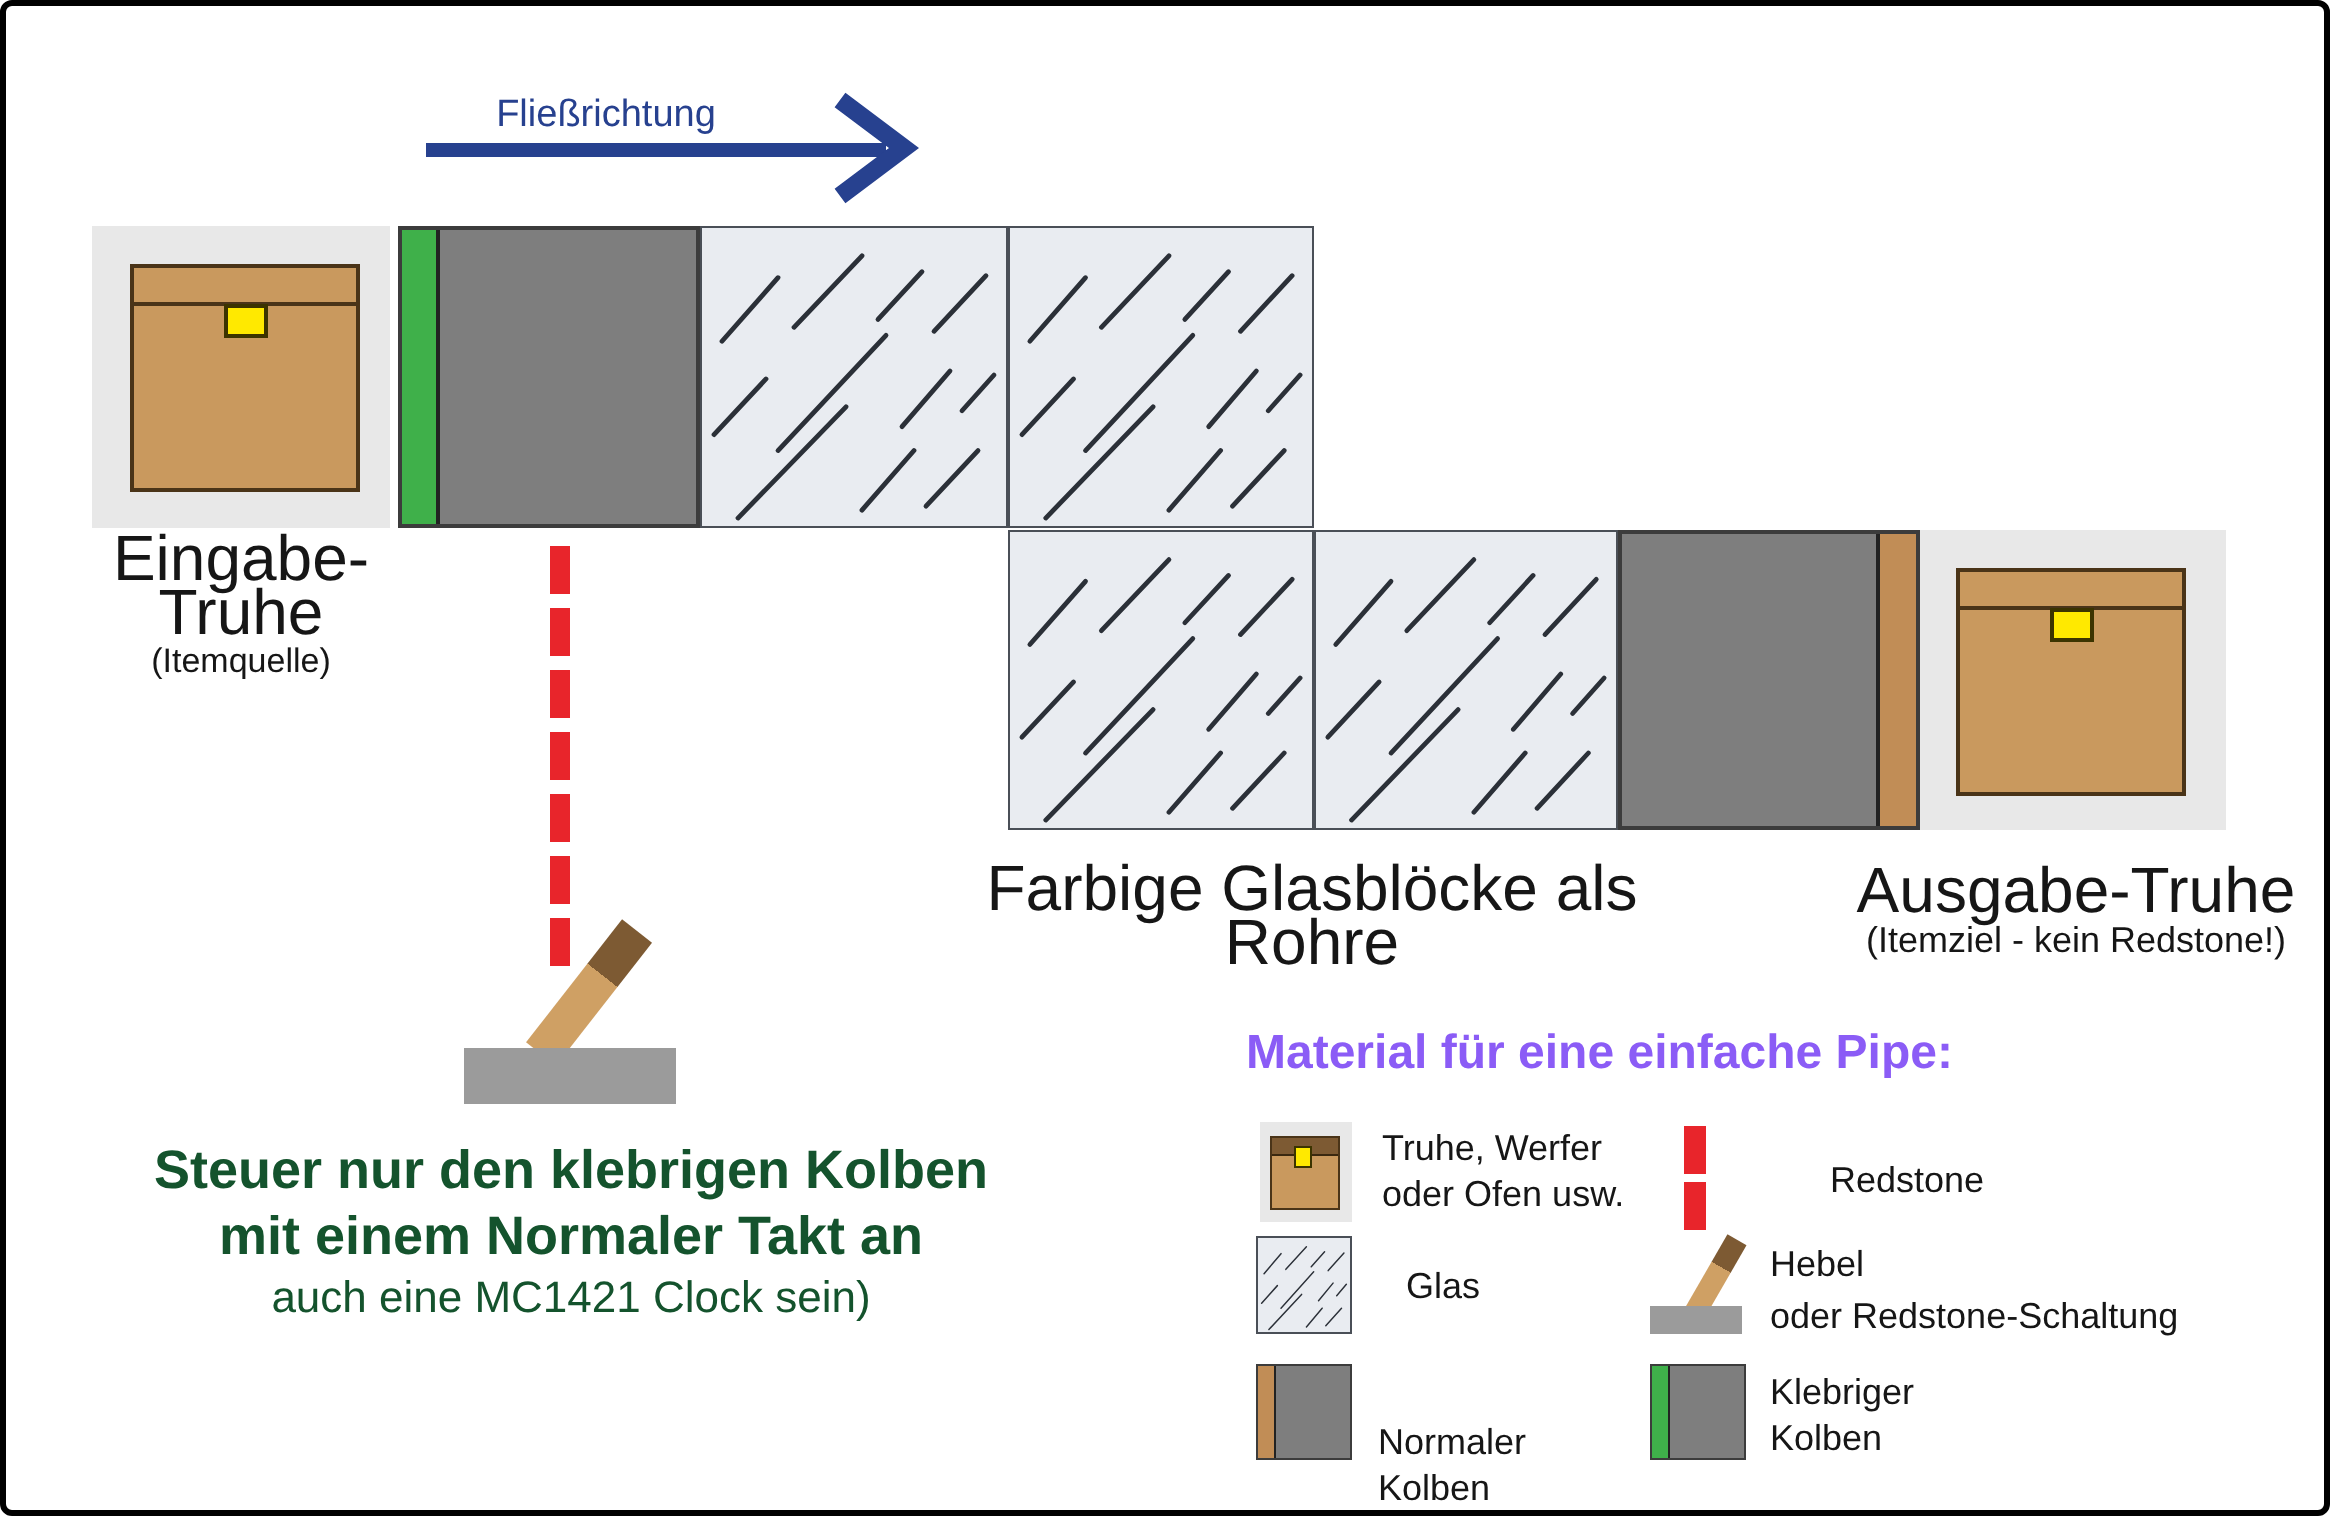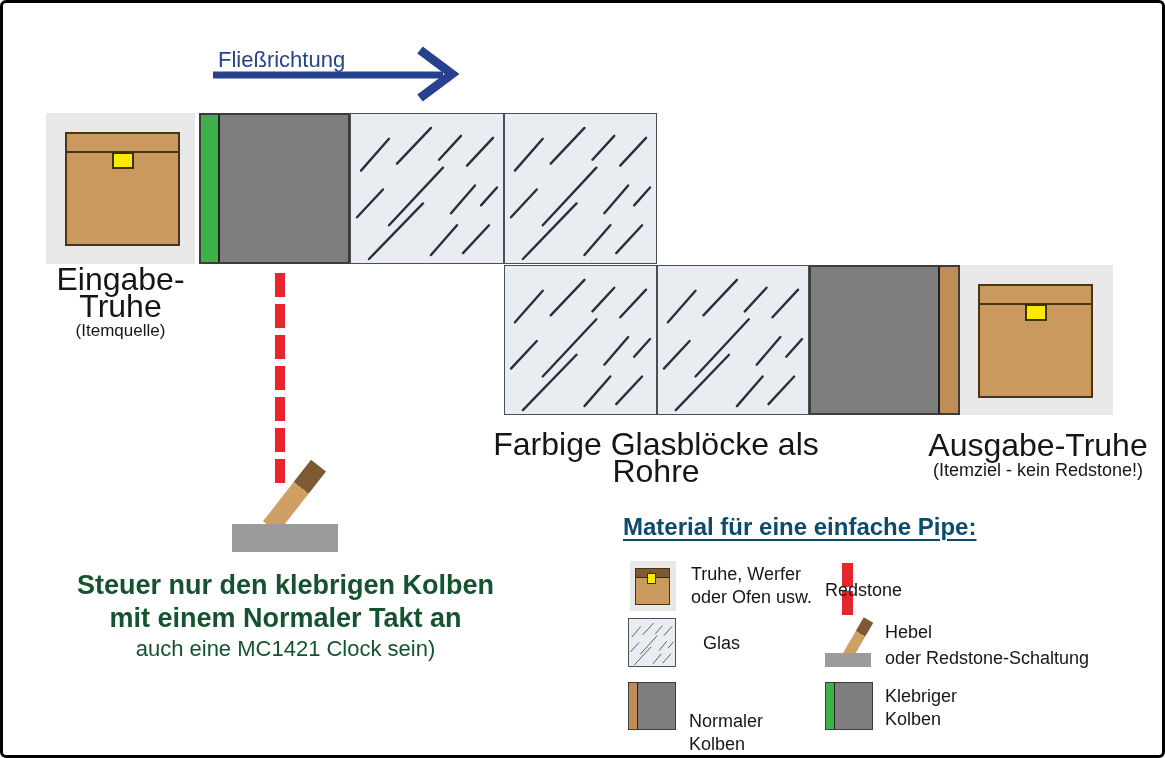--- a/index.html
+++ b/index.html
@@ -16,25 +16,25 @@
   .glass{position:absolute;background:var(--glass_bg);border:1px solid #4a4f57;box-sizing:border-box;}
   .glass svg{display:block;width:100%;height:100%;}
   .redstone-line{position:absolute;background:repeating-linear-gradient(to bottom,var(--red) 0 24px,transparent 24px 31px);}
   .redstone-legend{position:absolute;background:repeating-linear-gradient(to bottom,var(--red) 0 24px,transparent 24px 28px);}
   .lever-base{position:absolute;background:var(--lever_gray);}
   .lever-stick{position:absolute;transform-origin:50% 100%;background:linear-gradient(to bottom,var(--tan_dark) 0 36%,var(--stick_tan) 36% 100%);}
   .lbl{position:absolute;color:#161616;text-align:center;}
   .lbl .big{font-size:32px;line-height:27px;display:block;}
   .lbl .small{font-size:17px;line-height:21px;display:block;}
   .lbl .small2{font-size:18px;line-height:22px;display:block;white-space:nowrap;}
-  .flow-label{position:absolute;color:var(--blue);font-size:22px;text-align:left;}
+  .flow-label{position:absolute;color:var(--blue);font-size:19px;text-align:center;}
   .note{position:absolute;text-align:center;color:#14532d;}
   .note .b{display:block;font-weight:bold;font-size:27px;line-height:33px;}
   .note .r{display:block;font-size:22px;line-height:27px;}
-  .legend-title{position:absolute;font-weight:bold;font-size:24px;color:#0c4a6e;text-decoration:underline;text-decoration-thickness:2px;text-underline-offset:4px;}
+  .legend-title{position:absolute;font-weight:bold;font-size:24px;color:#8b5cf6;text-decoration-thickness:2px;text-underline-offset:4px;}
   .legend-label{position:absolute;font-size:18px;line-height:23px;color:#161616;}
   .legend-label span{display:block;white-space:nowrap;}
   .legend-chest-bg{position:absolute;background:var(--gray_light);}
   .legend-chest{position:absolute;left:5px;top:7px;width:35px;height:37px;background:var(--tan);border:1.5px solid #4a3418;box-sizing:border-box;}
   .legend-chest-lid{position:absolute;left:0;right:0;top:0;height:8px;background:var(--tan_dark);border-bottom:1.5px solid #3a2810;}
   .legend-chest-latch{position:absolute;left:11px;top:4px;width:9px;height:11px;background:var(--yellow);border:1.5px solid #3c3400;box-sizing:border-box;}
 </style>
 </head>
 <body style="--blue: #27418f; --red: #e8252b; --green: #3fb04a; --tan: #c9995e; --tan2: #c18d56; --tan_dark: #7d5a33; --stick_tan: #cfa064; --gray_piston: #7e7e7e; --gray_light: #e8e8e8; --glass_bg: #e9ecf1; --lever_gray: #9b9b9b; --yellow: #ffe900;">
 
@@ -164,21 +164,21 @@
       <div class="legend-chest-lid"></div>
       <div class="legend-chest-latch"></div>
     </div>
   </div>
   <div class="legend-label" style="left:688px;top:560px;">
     <span>Truhe, Werfer</span>
     <span>oder Ofen usw.</span>
   </div>
 
   <div class="redstone-legend" style="left:839px;top:560px;width:11px;height:52px;"></div>
-  <div class="legend-label" style="left:822px;top:576px;">
+  <div class="legend-label" style="left:912px;top:576px;">
     <span>Redstone</span>
   </div>
 
   <div class="glass" style="left:625px;top:615px;width:48px;height:49px;">
       <svg viewBox="0 0 152 150" preserveAspectRatio="none">
         <line x1="10" y1="57" x2="38" y2="25" stroke="#2b3038" stroke-width="2.4" stroke-linecap="round"></line>
         <line x1="46" y1="50" x2="80" y2="14" stroke="#2b3038" stroke-width="2.4" stroke-linecap="round"></line>
         <line x1="88" y1="46" x2="110" y2="22" stroke="#2b3038" stroke-width="2.4" stroke-linecap="round"></line>
         <line x1="116" y1="52" x2="142" y2="24" stroke="#2b3038" stroke-width="2.4" stroke-linecap="round"></line>
         <line x1="6" y1="104" x2="32" y2="76" stroke="#2b3038" stroke-width="2.4" stroke-linecap="round"></line>

